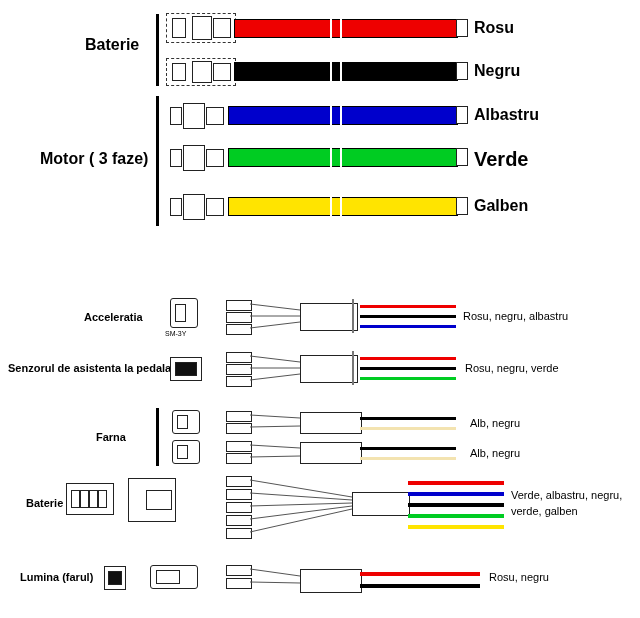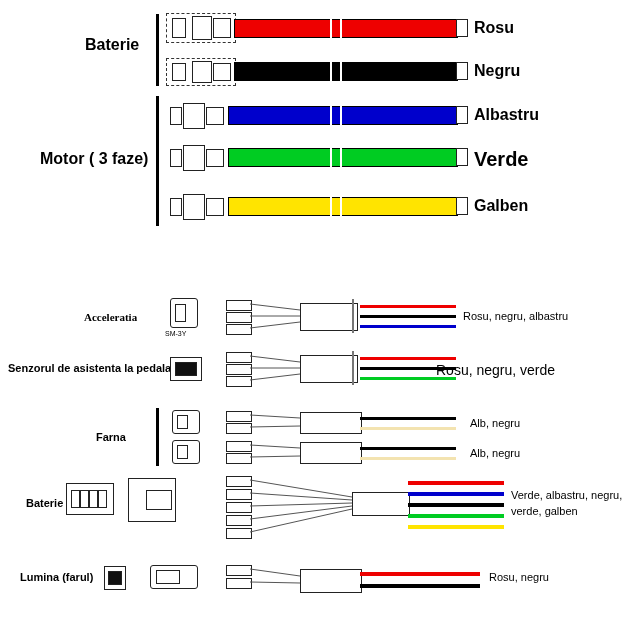--- a/index.html
+++ b/index.html
@@ -71,21 +71,21 @@
 
 <div class="sq" style="left:170px;top:198px;width:10px;height:16px;"></div>
 <div class="sq" style="left:183px;top:194px;width:20px;height:24px;"></div>
 <div class="sq" style="left:206px;top:198px;width:16px;height:16px;"></div>
 <div class="wire" style="left:228px;top:197px;width:228px;height:17px;background:#ffe400;border:1px solid #000;"></div>
 <div class="tick" style="left:330px;top:192px;height:27px;background:#ffffff;"></div>
 <div class="tick" style="left:340px;top:192px;height:27px;background:#ffffff;"></div>
 <div class="sq" style="left:456px;top:197px;width:10px;height:16px;"></div>
 <div class="lbl" style="left:474px;top:197px;font-size:16px;">Galben</div>
 
-<div class="lbl-sm" style="left:84px;top:311px;font-size:11px;font-weight:bold;font-family:Liberation Serif, serif;">Acceleratia</div>
+<div class="lbl-sm" style="left:84px;top:311px;font-size:11px;font-weight:bold;">Acceleratia</div>
 <div class="conn" style="left:170px;top:298px;width:26px;height:28px;border-radius:3px;"></div>
 <div class="sq" style="left:175px;top:304px;width:9px;height:16px;"></div>
 <div class="lbl-sm" style="left:165px;top:330px;font-size:7px;">SM-3Y</div>
 
 <div class="sq" style="left:226px;top:300px;width:24px;height:9px;"></div>
 <div class="sq" style="left:226px;top:312px;width:24px;height:9px;"></div>
 <div class="sq" style="left:226px;top:324px;width:24px;height:9px;"></div>
 
 <div class="cable" style="left:300px;top:303px;width:56px;height:26px;"></div>
 <div class="tick" style="left:352px;top:299px;height:34px;"></div>
@@ -100,21 +100,21 @@
 
 <div class="sq" style="left:226px;top:352px;width:24px;height:9px;"></div>
 <div class="sq" style="left:226px;top:364px;width:24px;height:9px;"></div>
 <div class="sq" style="left:226px;top:376px;width:24px;height:9px;"></div>
 
 <div class="cable" style="left:300px;top:355px;width:56px;height:26px;"></div>
 <div class="tick" style="left:352px;top:351px;height:34px;"></div>
 <div class="thin" style="left:360px;top:357px;width:96px;height:3px;background:#ee0000;"></div>
 <div class="thin" style="left:360px;top:367px;width:96px;height:3px;background:#000000;"></div>
 <div class="thin" style="left:360px;top:377px;width:96px;height:3px;background:#00cc22;"></div>
-<div class="lbl-sm" style="left:436px;top:362px;font-size:14px;">Rosu, negru, verde</div>
+<div class="lbl-sm" style="left:465px;top:362px;font-size:11px;">Rosu, negru, verde</div>
 
 <div class="vline" style="left:156px;top:408px;height:58px;"></div>
 <div class="lbl-sm" style="left:96px;top:431px;font-size:11px;font-weight:bold;">Farna</div>
 
 <div class="conn" style="left:172px;top:410px;width:26px;height:22px;border-radius:3px;"></div>
 <div class="sq" style="left:177px;top:415px;width:9px;height:12px;"></div>
 <div class="conn" style="left:172px;top:440px;width:26px;height:22px;border-radius:3px;"></div>
 <div class="sq" style="left:177px;top:445px;width:9px;height:12px;"></div>
 
 <div class="sq" style="left:226px;top:411px;width:24px;height:9px;"></div>

